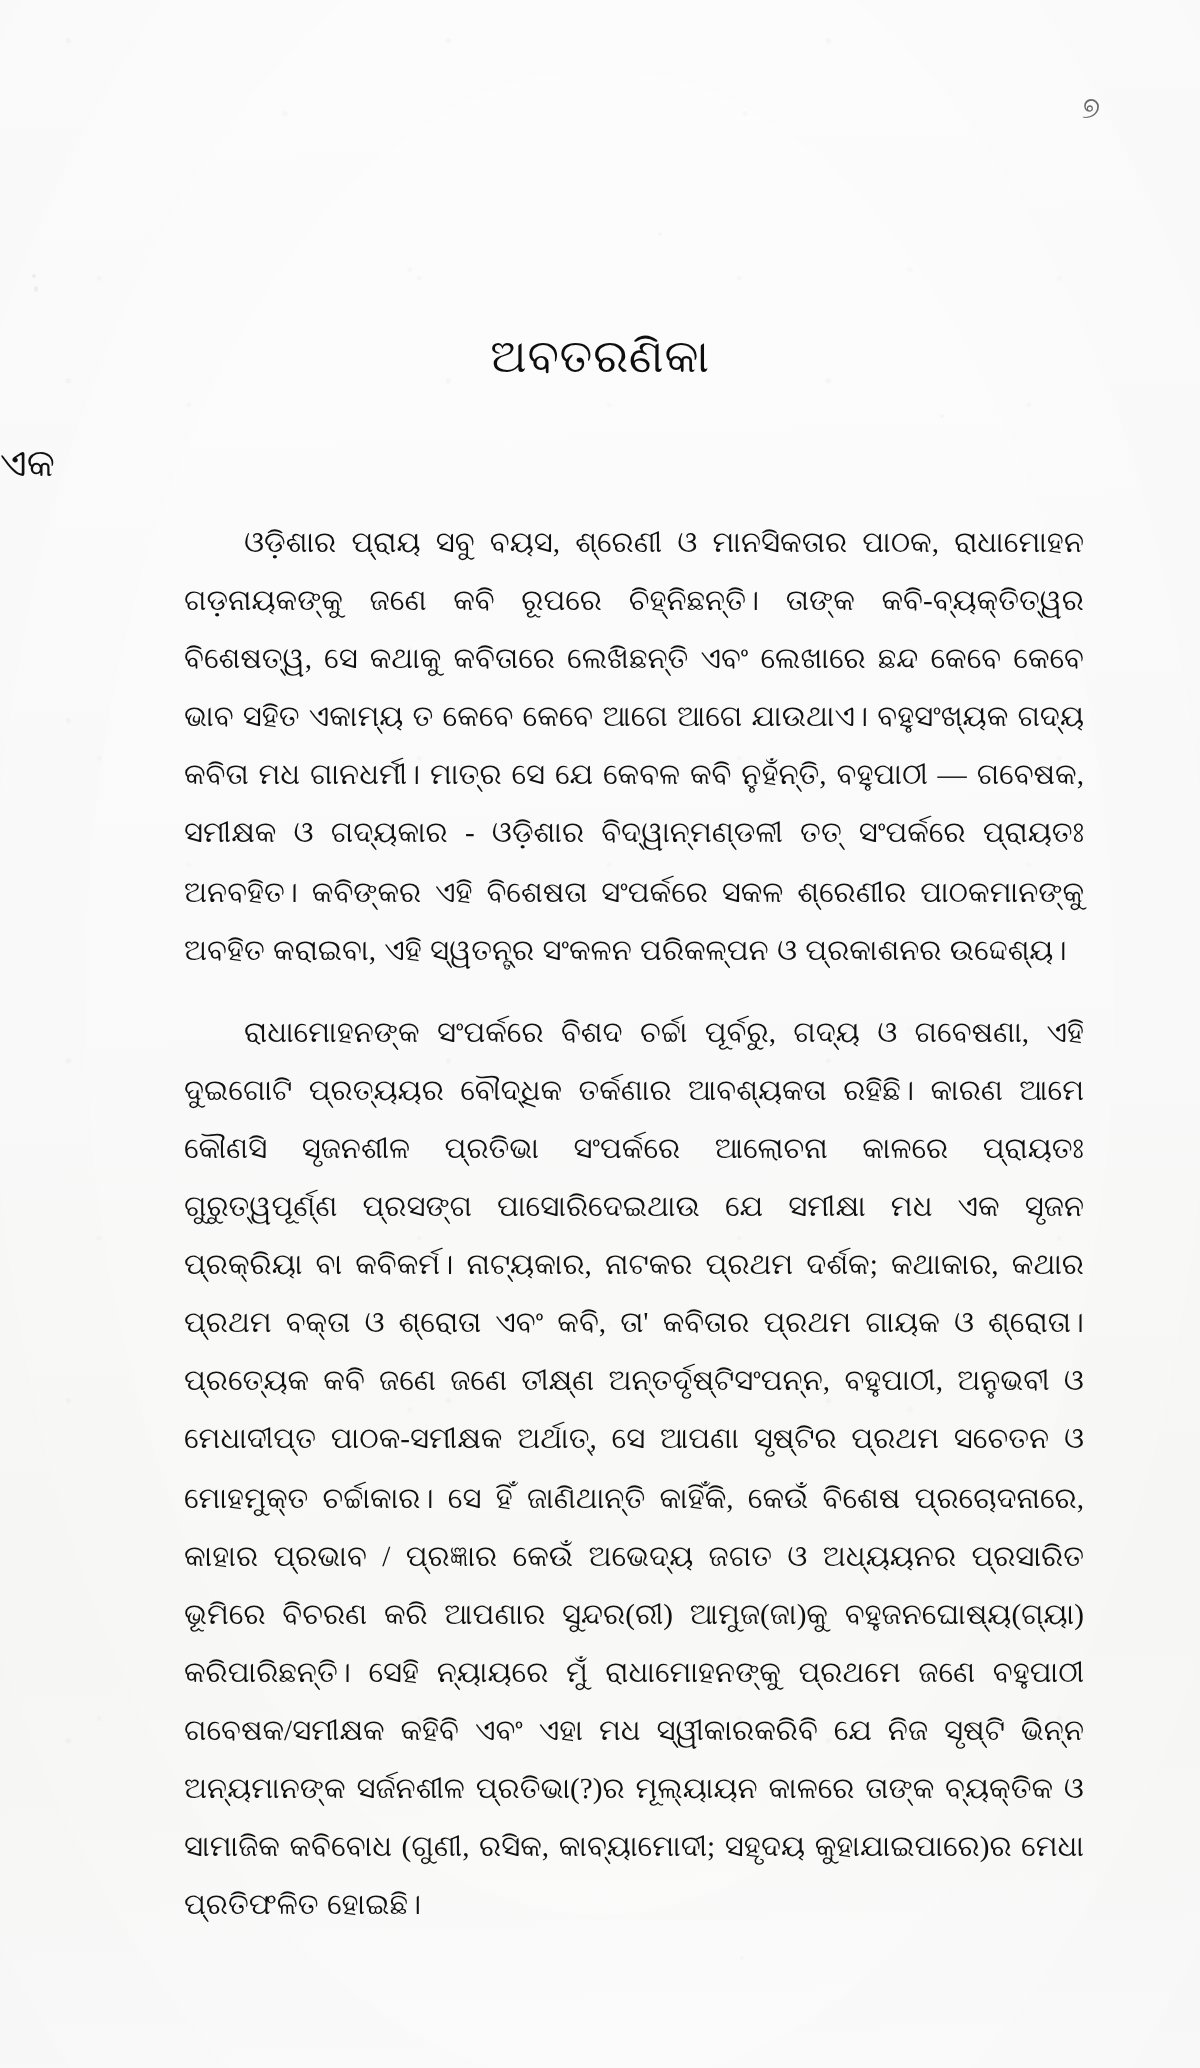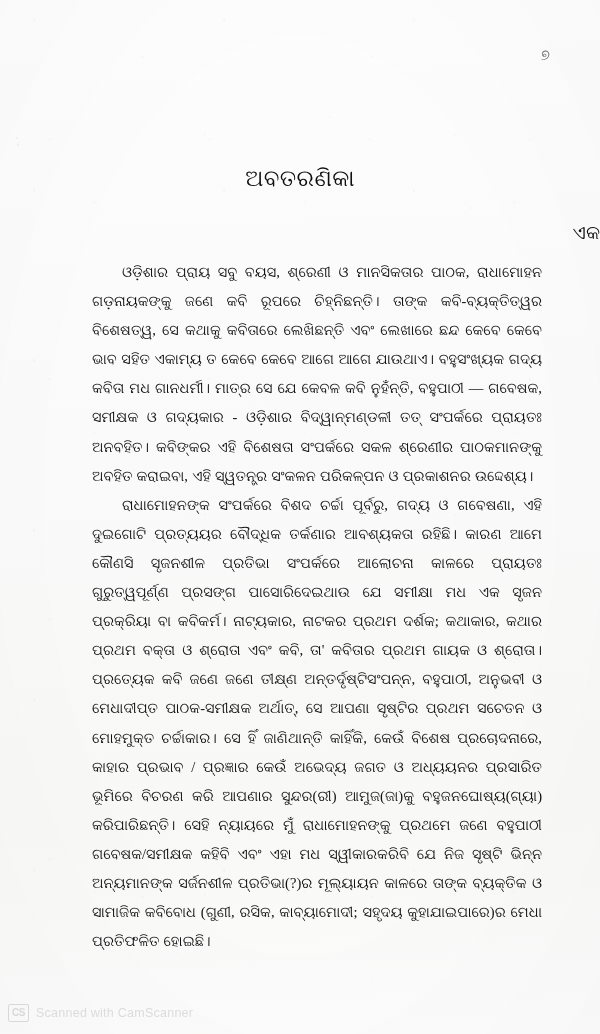--- a/index.html
+++ b/index.html
@@ -64,21 +64,21 @@
     color: #0e0e0e;
     letter-spacing: 0.4px;
     font-weight: 500;
   }
 
   .section-number {
     position: absolute;
     top: 205px;
     left: 0;
     right: 0;
-    text-align: right;
+    text-align: left;
     font-size: 19px;
     line-height: 1.25;
     color: #101010;
     font-weight: 500;
   }
 
   
   .body-block {
     position: absolute;
     top: 258px;
@@ -92,21 +92,21 @@
     text-align: justify;
     text-justify: inter-word;
     font-size: 14.6px;
     line-height: 29.1px;
     color: #111111;
     word-spacing: 0.5px;
     hyphens: none;
   }
 
   .para + .para {
-    margin-top: 0;
+    margin-top: 12px;
   }
 
   
   .para:last-child {
     text-align: justify;
   }
 
   
   .camscanner {
     position: absolute;
@@ -168,18 +168,14 @@
 
   <h1 class="chapter-title">ଅବତରଣିକା</h1>
 
   <h2 class="section-number">ଏକ</h2>
 
   <div class="body-block">
     <p class="para">ଓଡ଼ିଶାର ପ୍ରାୟ ସବୁ ବୟସ, ଶ୍ରେଣୀ ଓ ମାନସିକତାର ପାଠକ, ରାଧାମୋହନ ଗଡ଼ନାୟକଙ୍କୁ ଜଣେ କବି ରୂପରେ ଚିହ୍ନିଛନ୍ତି। ତାଙ୍କ କବି-ବ୍ୟକ୍ତିତ୍ୱର ବିଶେଷତ୍ୱ, ସେ କଥାକୁ କବିତାରେ ଲେଖିଛନ୍ତି ଏବଂ ଲେଖାରେ ଛନ୍ଦ କେବେ କେବେ ଭାବ ସହିତ ଏକାମ୍ୟ ତ କେବେ କେବେ ଆଗେ ଆଗେ ଯାଉଥାଏ। ବହୁସଂଖ୍ୟକ ଗଦ୍ୟ କବିତା ମଧ ଗାନଧର୍ମୀ। ମାତ୍ର ସେ ଯେ କେବଳ କବି ନୁହଁନ୍ତି, ବହୁପାଠୀ — ଗବେଷକ, ସମୀକ୍ଷକ ଓ ଗଦ୍ୟକାର - ଓଡ଼ିଶାର ବିଦ୍ୱାନ୍‌ମଣ୍ଡଳୀ ତତ୍ ସଂପର୍କରେ ପ୍ରାୟତଃ ଅନବହିତ। କବିଙ୍କର ଏହି ବିଶେଷତା ସଂପର୍କରେ ସକଳ ଶ୍ରେଣୀର ପାଠକମାନଙ୍କୁ ଅବହିତ କରାଇବା, ଏହି ସ୍ୱତନ୍ତ୍ର ସଂକଳନ ପରିକଳ୍ପନ ଓ ପ୍ରକାଶନର ଉଦ୍ଦେଶ୍ୟ।</p>
     <p class="para">ରାଧାମୋହନଙ୍କ ସଂପର୍କରେ ବିଶଦ ଚର୍ଚ୍ଚା ପୂର୍ବରୁ, ଗଦ୍ୟ ଓ ଗବେଷଣା, ଏହି ଦୁଇଗୋଟି ପ୍ରତ୍ୟୟର ବୌଦ୍ଧିକ ତର୍କଣାର ଆବଶ୍ୟକତା ରହିଛି। କାରଣ ଆମେ କୌଣସି ସୃଜନଶୀଳ ପ୍ରତିଭା ସଂପର୍କରେ ଆଲୋଚନା କାଳରେ ପ୍ରାୟତଃ ଗୁରୁତ୍ୱପୂର୍ଣ୍ଣ ପ୍ରସଙ୍ଗ ପାସୋରିଦେଇଥାଉ ଯେ ସମୀକ୍ଷା ମଧ ଏକ ସୃଜନ ପ୍ରକ୍ରିୟା ବା କବିକର୍ମ। ନାଟ୍ୟକାର, ନାଟକର ପ୍ରଥମ ଦର୍ଶକ; କଥାକାର, କଥାର ପ୍ରଥମ ବକ୍ତା ଓ ଶ୍ରୋତା ଏବଂ କବି, ତା' କବିତାର ପ୍ରଥମ ଗାୟକ ଓ ଶ୍ରୋତା। ପ୍ରତ୍ୟେକ କବି ଜଣେ ଜଣେ ତୀକ୍ଷ୍ଣ ଅନ୍ତର୍ଦୃଷ୍ଟିସଂପନ୍ନ, ବହୁପାଠୀ, ଅନୁଭବୀ ଓ ମେଧାଦୀପ୍ତ ପାଠକ-ସମୀକ୍ଷକ ଅର୍ଥାତ୍, ସେ ଆପଣା ସୃଷ୍ଟିର ପ୍ରଥମ ସଚେତନ ଓ ମୋହମୁକ୍ତ ଚର୍ଚ୍ଚାକାର। ସେ ହିଁ ଜାଣିଥାନ୍ତି କାହିଁକି, କେଉଁ ବିଶେଷ ପ୍ରଚୋଦନାରେ, କାହାର ପ୍ରଭାବ / ପ୍ରଜ୍ଞାର କେଉଁ ଅଭେଦ୍ୟ ଜଗତ ଓ ଅଧ୍ୟୟନର ପ୍ରସାରିତ ଭୂମିରେ ବିଚରଣ କରି ଆପଣାର ସୁନ୍ଦର(ରୀ) ଆମୁଜ(ଜା)କୁ ବହୁଜନଘୋଷ୍ୟ(ଗ୍ୟା) କରିପାରିଛନ୍ତି। ସେହି ନ୍ୟାୟରେ ମୁଁ ରାଧାମୋହନଙ୍କୁ ପ୍ରଥମେ ଜଣେ ବହୁପାଠୀ ଗବେଷକ/ସମୀକ୍ଷକ କହିବି ଏବଂ ଏହା ମଧ ସ୍ୱୀକାରକରିବି ଯେ ନିଜ ସୃଷ୍ଟି ଭିନ୍ନ ଅନ୍ୟମାନଙ୍କ ସର୍ଜନଶୀଳ ପ୍ରତିଭା(?)ର ମୂଲ୍ୟାୟନ କାଳରେ ତାଙ୍କ ବ୍ୟକ୍ତିକ ଓ ସାମାଜିକ କବିବୋଧ (ଗୁଣୀ, ରସିକ, କାବ୍ୟାମୋଦୀ; ସହୃଦୟ କୁହାଯାଇପାରେ)ର ମେଧା ପ୍ରତିଫଳିତ ହୋଇଛି।</p>
   </div>
 
-  <div class="camscanner">
-    <span class="cs-logo">CS</span>
-    <span class="cs-text">Scanned with CamScanner</span>
-  </div>
 
 </div>
 
 </body></html>

